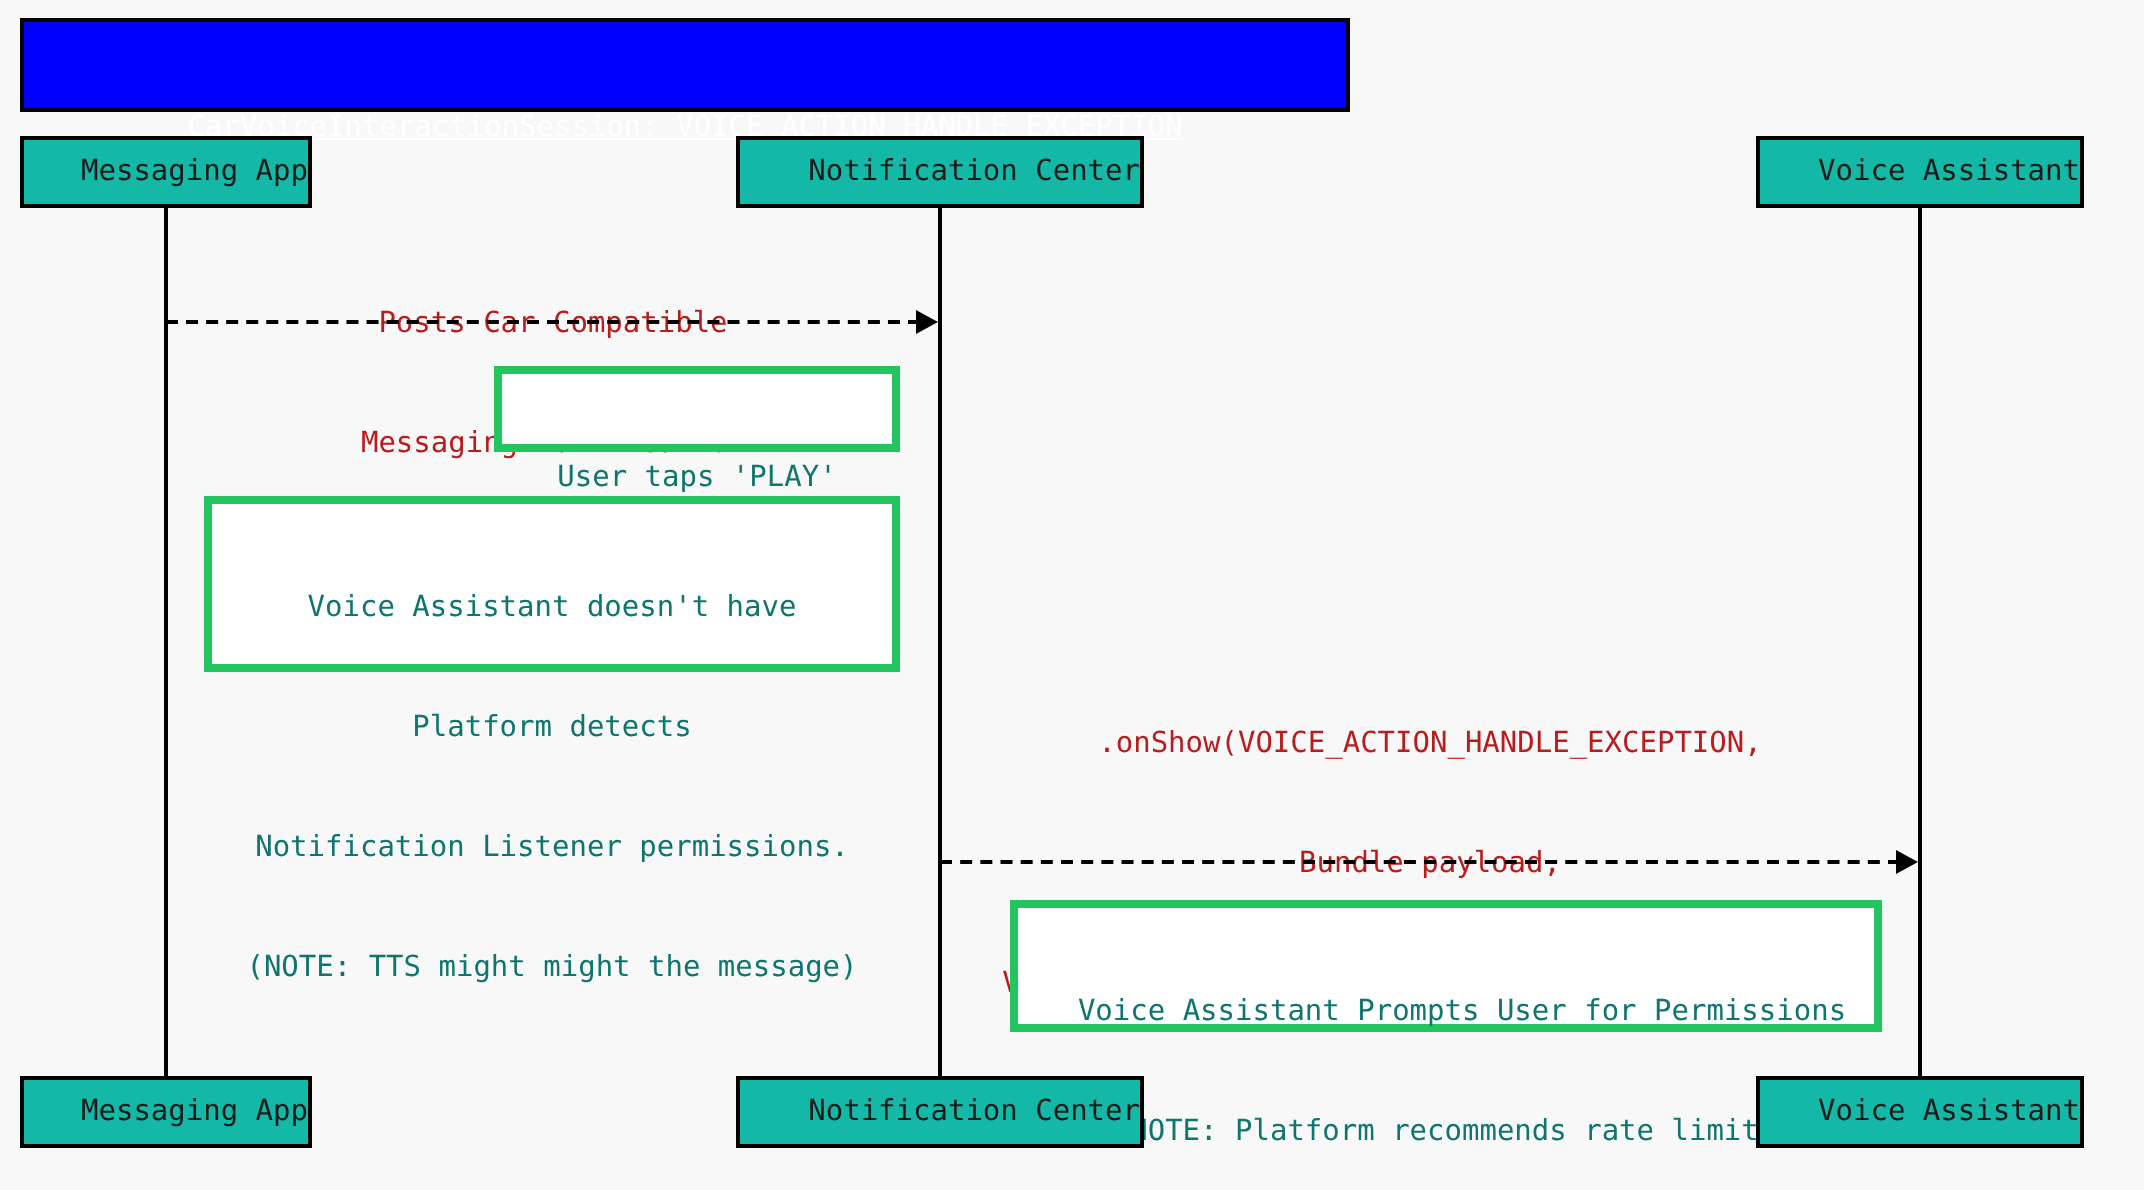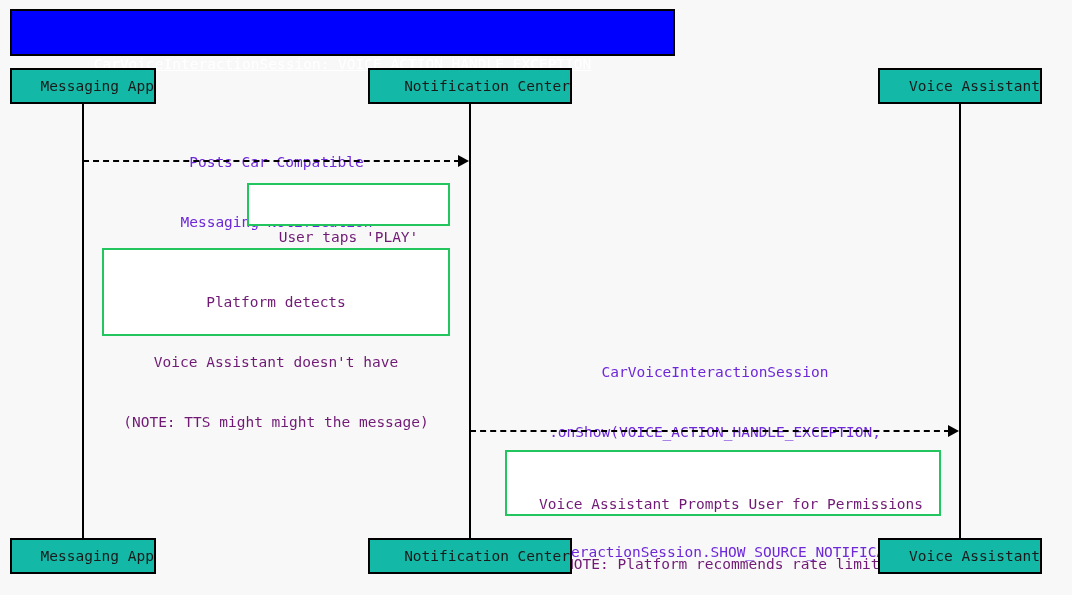--- a/index.html
+++ b/index.html
@@ -53,21 +53,21 @@
     box-sizing: border-box;
     color: #1a1a1a;
     font-size: 14.5px;
     line-height: 32px;
     text-align: right;
     white-space: pre;
   }
   
   .msg-label {
     position: absolute;
-    color: #6d28d9;
+    color: #b91c1c;
     font-size: 14.5px;
     line-height: 20px;
     text-align: center;
     white-space: pre;
   }
   .msg-label .ml { display: block; }
   
   .arrow-line {
     position: absolute;
     height: 0;
@@ -78,23 +78,23 @@
     width: 0;
     height: 0;
     border-top: 6px solid transparent;
     border-bottom: 6px solid transparent;
     border-left: 11px solid #000000;
   }
   
   .note {
     position: absolute;
     background: #ffffff;
-    border: 2px solid #22c55e;
+    border: 4px solid #22c55e;
     box-sizing: border-box;
-    color: #701a75;
+    color: #0f766e;
     font-size: 14.5px;
     line-height: 20px;
     text-align: center;
     white-space: pre;
     padding-top: 2px;
   }
   .note .nl { display: block; }
 </style>
 </head>
 <body>
@@ -120,27 +120,27 @@
 
   <div class="arrow-line" style="left:83px; top:160px; width:377px;"></div>
   <div class="arrow-head" style="left:458px; top:155px;"></div>
 
   <div class="note" style="left:247px; top:183px; width:203px; height:43px;">
     <span class="nl">User taps 'PLAY'</span>
     <span class="nl">on Msg Notification</span>
   </div>
 
   <div class="note" style="left:102px; top:248px; width:348px; height:88px;">
+    <span class="nl">Voice Assistant doesn't have</span>
     <span class="nl">Platform detects</span>
-    <span class="nl">Voice Assistant doesn't have</span>
+    <span class="nl">Notification Listener permissions.</span>
     <span class="nl">(NOTE: TTS might might the message)</span>
   </div>
 
   <div class="msg-label" style="left:470px; top:322px; width:490px;">
-    <span class="ml">CarVoiceInteractionSession</span>
     <span class="ml">.onShow(VOICE_ACTION_HANDLE_EXCEPTION,</span>
     <span class="ml">Bundle payload,</span>
     <span class="ml">VoiceInteractionSession.SHOW_SOURCE_NOTIFICATION)</span>
   </div>
 
   <div class="arrow-line" style="left:470px; top:430px; width:480px;"></div>
   <div class="arrow-head" style="left:948px; top:425px;"></div>
 
   <div class="note" style="left:505px; top:450px; width:436px; height:66px;padding-left:16px;">
     <span class="nl">Voice Assistant Prompts User for Permissions</span>

